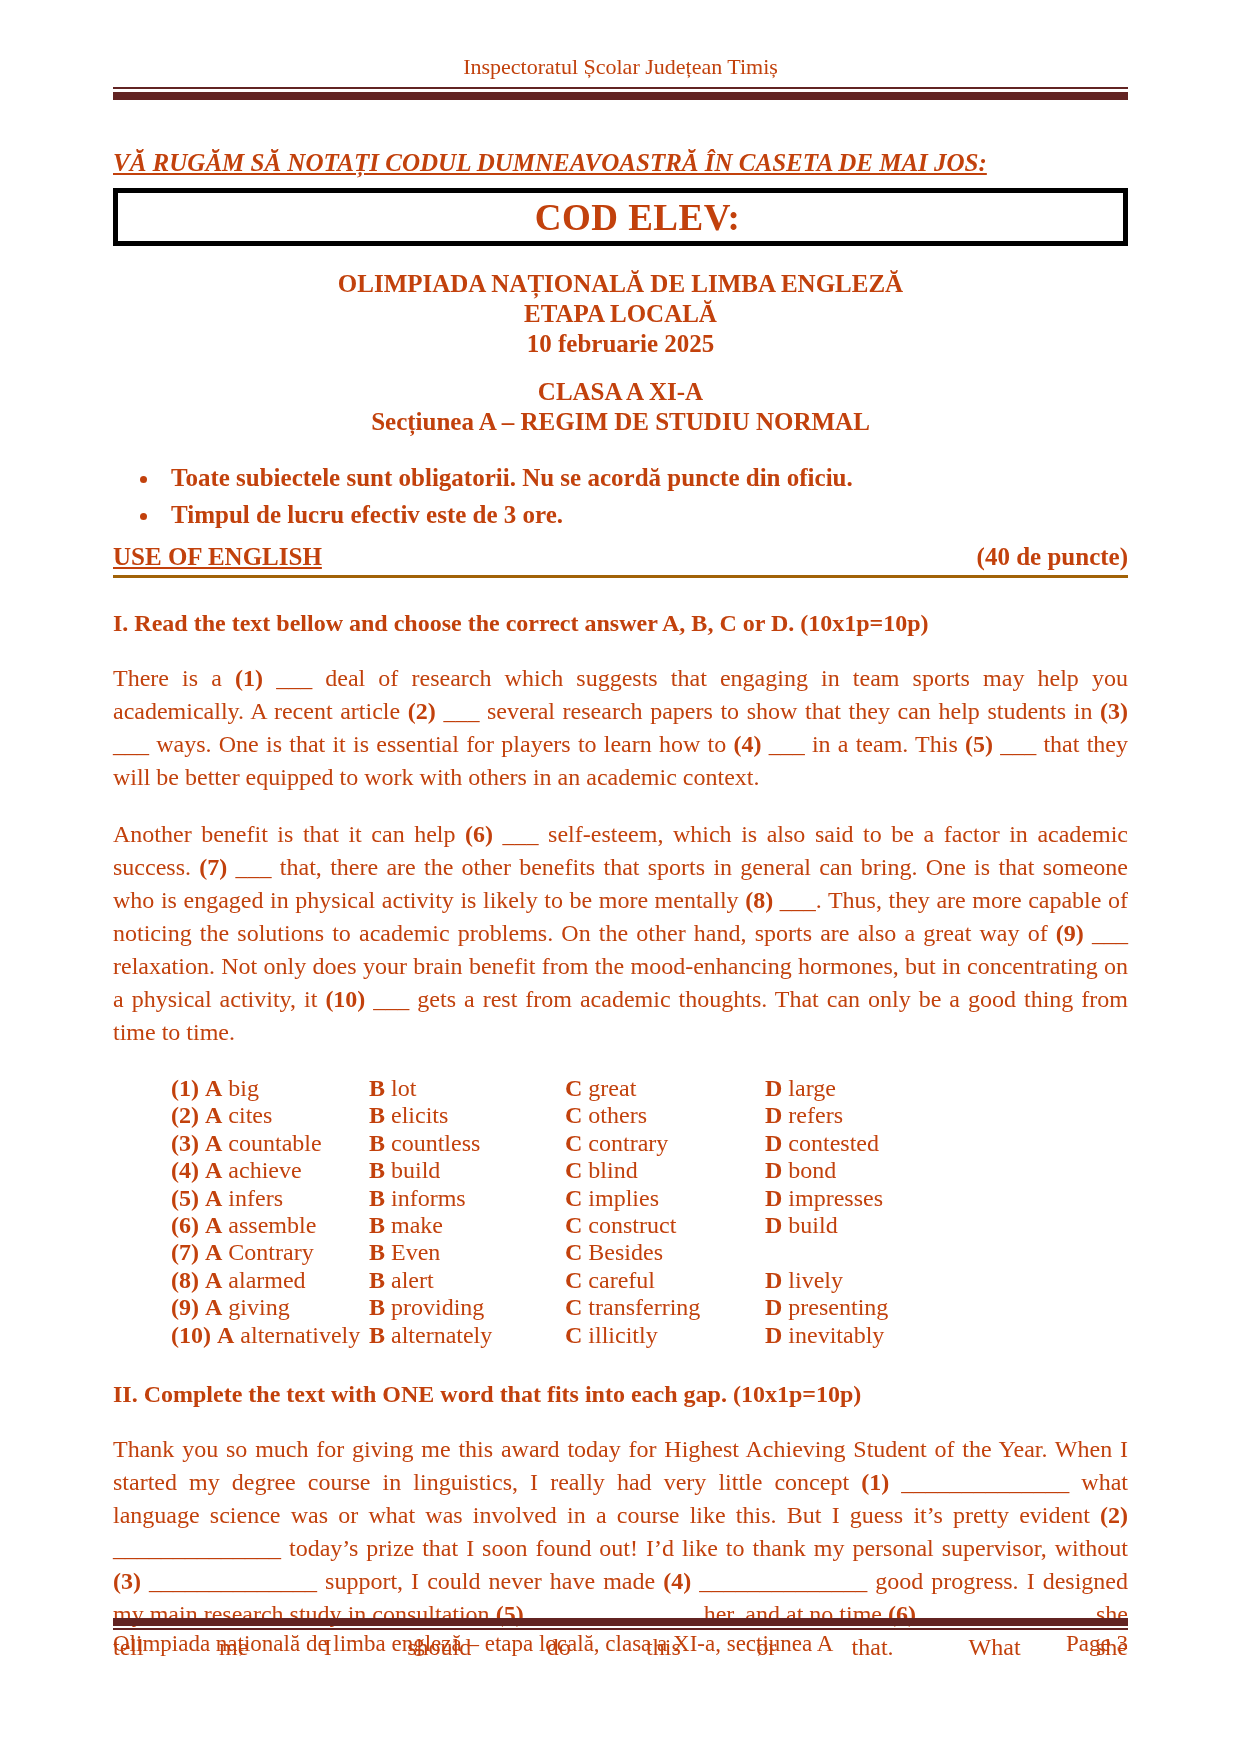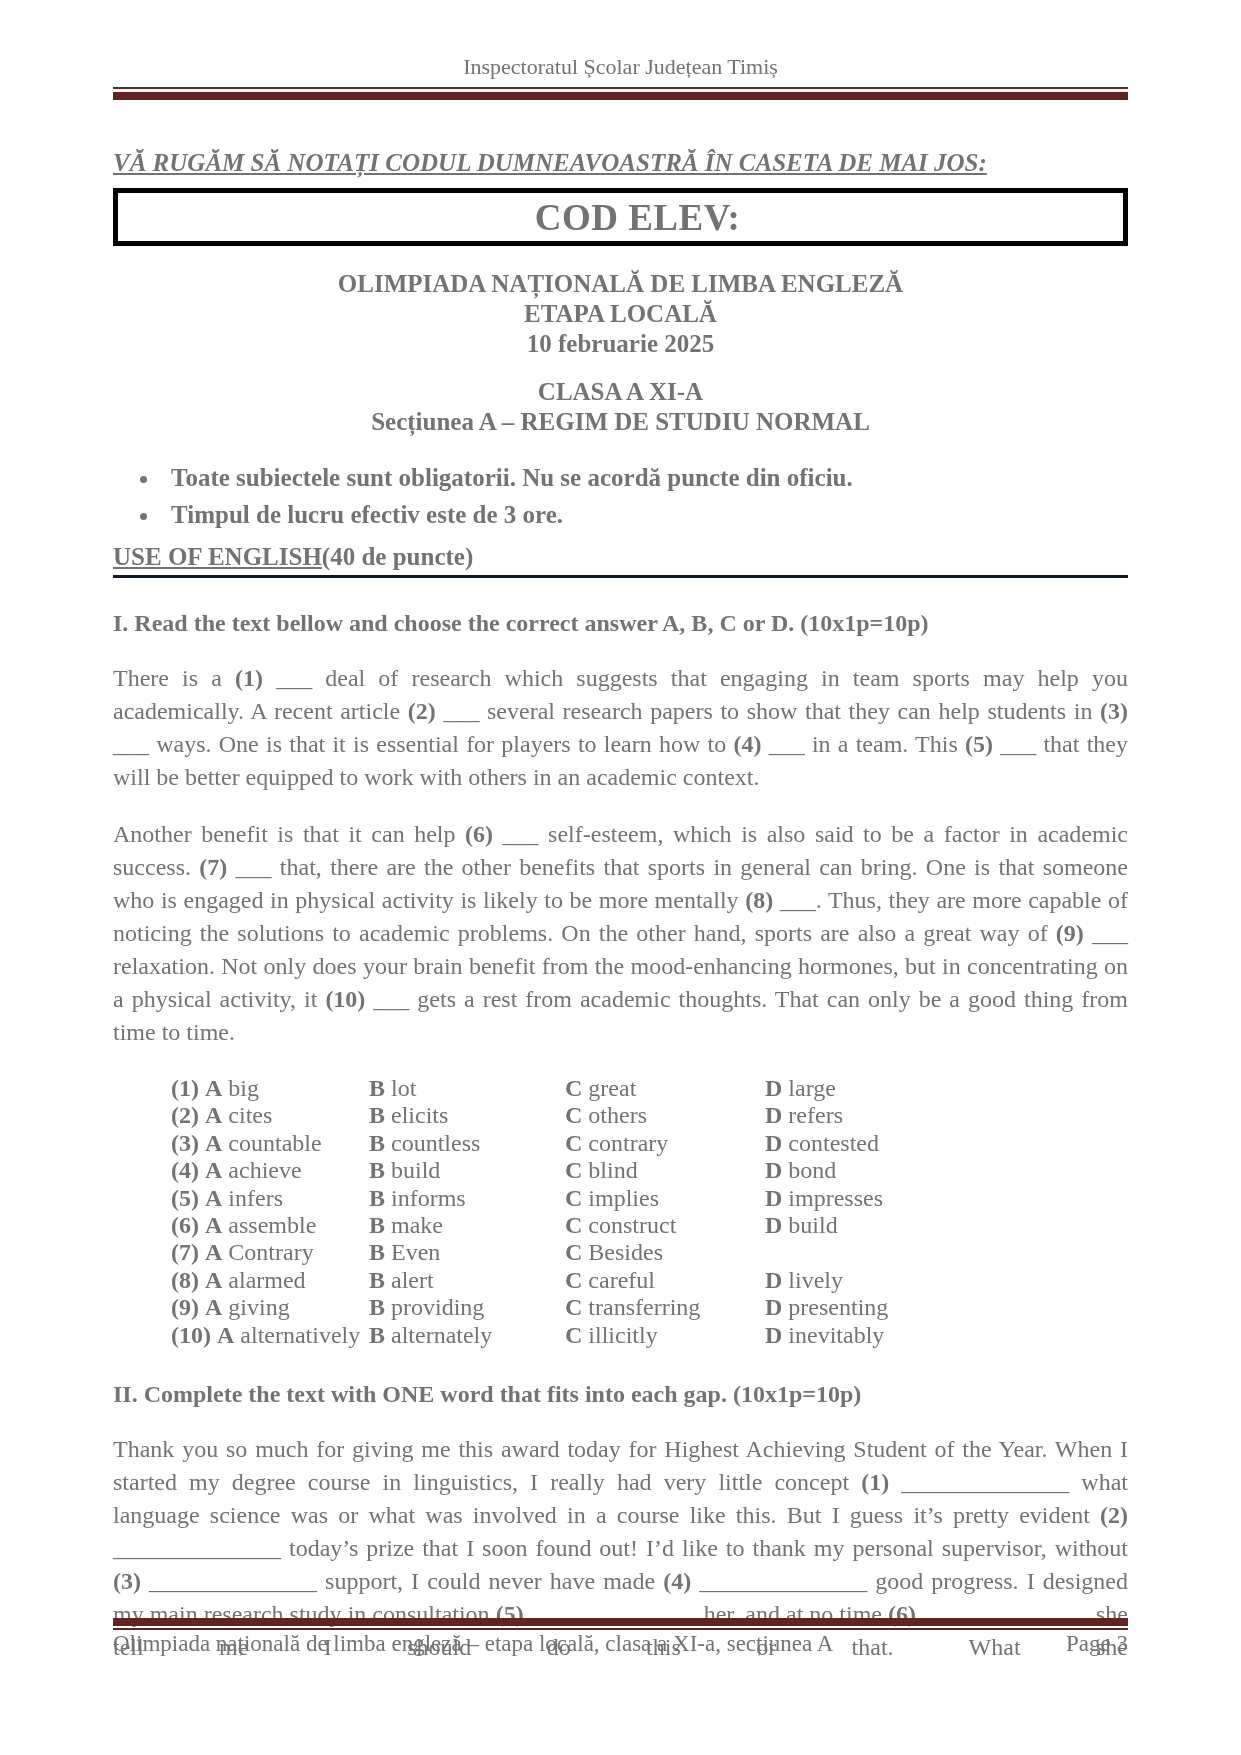--- a/index.html
+++ b/index.html
@@ -2,21 +2,21 @@
 <html><head>
 <meta charset="utf-8">
 <style>
   * { box-sizing: border-box; }
   html, body { margin: 0; padding: 0; background: #ffffff; }
   .page {
     position: relative;
     width: 1241px;
     height: 1755px;
     background: #ffffff;
-    color: #737373;
+    color: #c2410c;
     font-family: "Liberation Serif", "DejaVu Serif", serif;
     overflow: hidden;
     padding: 54px 113px 0 113px;
   }
 
   
   .doc-header-text {
     text-align: center;
     font-size: 22px;
     line-height: 26px;
@@ -78,22 +78,23 @@
     font-size: 25px;
     line-height: 30px;
     margin-bottom: 7px;
     padding-left: 10px;
   }
 
   
   .uoe-row {
     margin-top: 12px;
     display: flex;
+    justify-content: space-between;
     align-items: baseline;
-    border-bottom: 3px solid #0f172a;
+    border-bottom: 3px solid #a16207;
     padding-bottom: 3px;
     font-weight: bold;
     font-size: 25px;
     line-height: 30px;
   }
   .uoe-title { text-decoration: underline; }
 
   
   .task-heading {
     margin-top: 30px;

